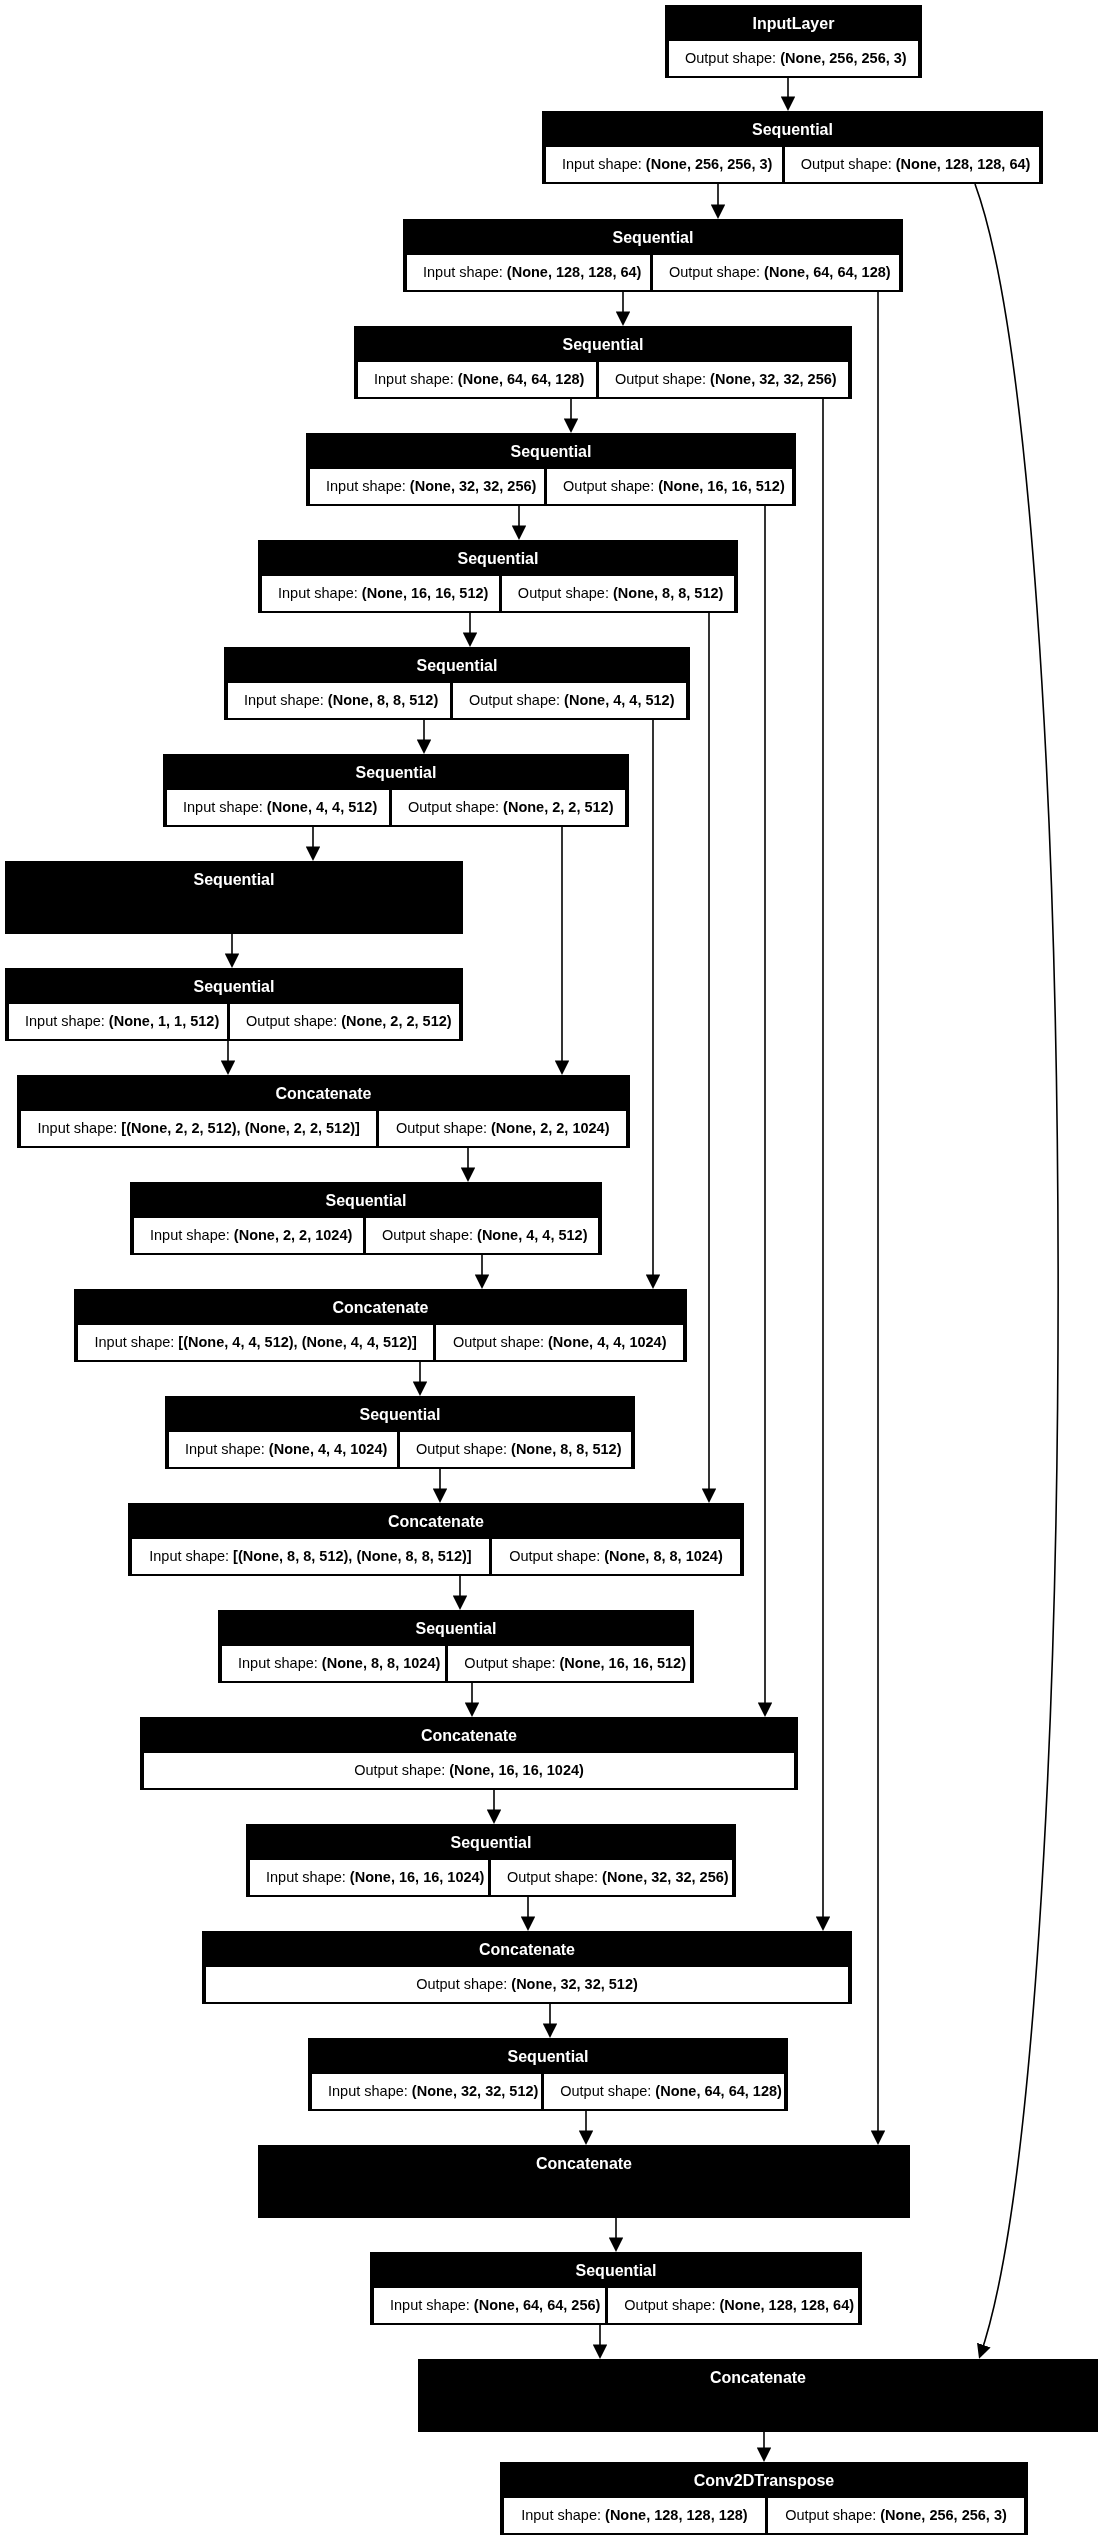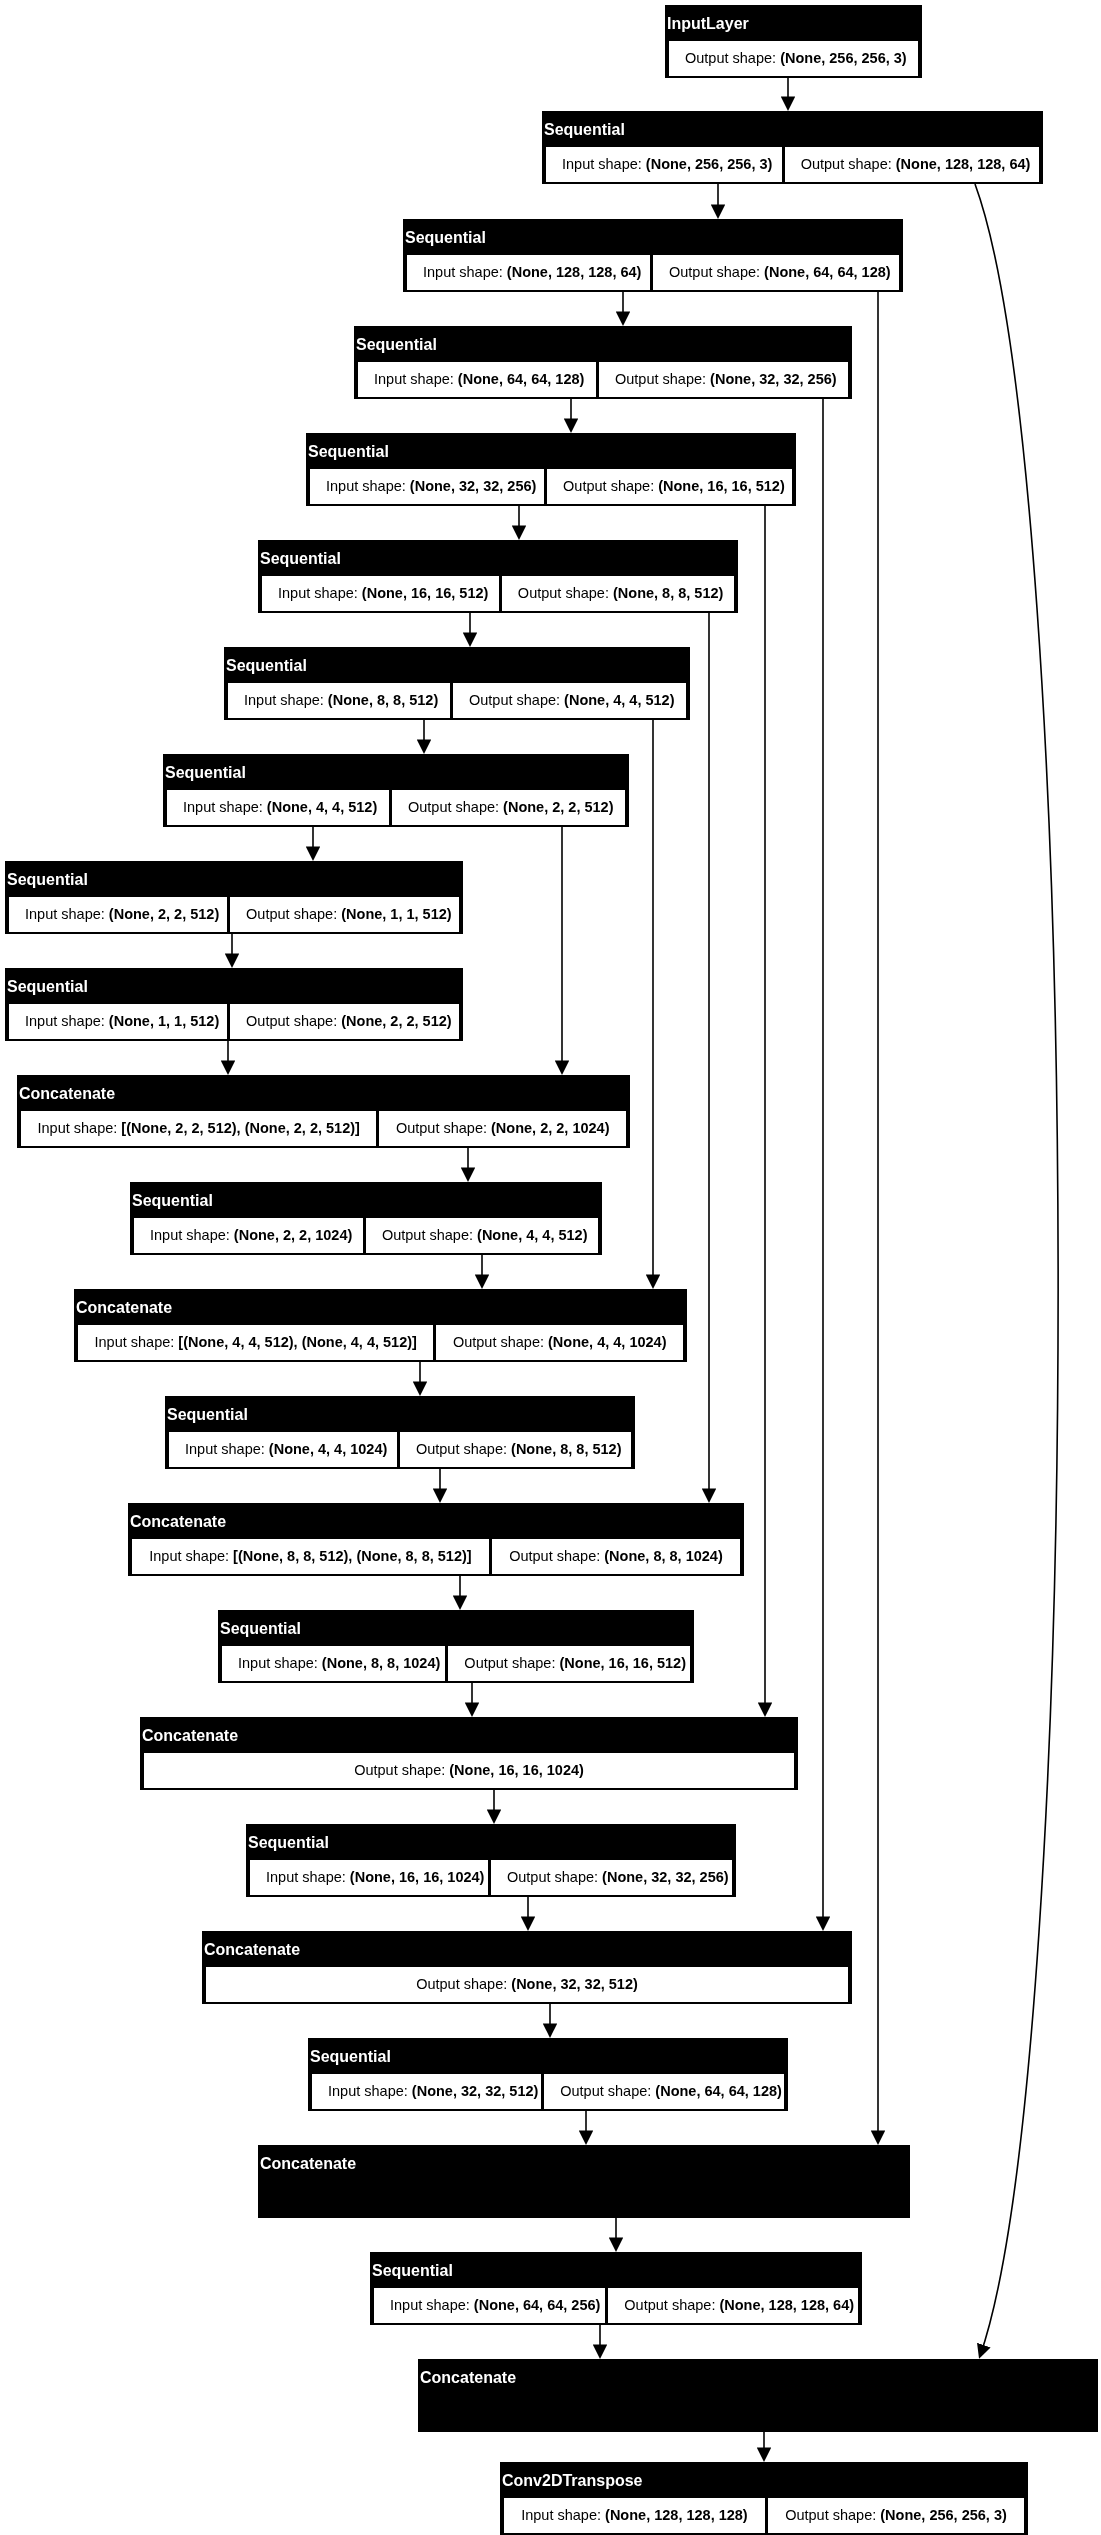--- a/index.html
+++ b/index.html
@@ -15,20 +15,21 @@
     position:absolute;
     box-sizing:border-box;
     background:#000000;
     border:2px solid #000000;
   }
   .node-title{
     height:34px;line-height:34px;
     color:#ffffff;
     font-weight:bold;
     font-size:16px;
+    text-align:center;
     white-space:nowrap;
     background:#000000;
   }
   .node-cells{
     display:flex;
     gap:3px;
     padding:0 2px 2px 2px;
     background:#000000;
     height:35px;
   }
@@ -140,24 +141,20 @@
       </div>
       <div class="node" style="left: 163px; top: 754px; width: 466px; height: 73px;">
         <div class="node-title">Sequential</div>
         <div class="node-cells">
           <div class="node-cell"><span class="shape-prefix">Input shape: </span><span class="shape-value">(None, 4, 4, 512)</span></div>
           <div class="node-cell"><span class="shape-prefix">Output shape: </span><span class="shape-value">(None, 2, 2, 512)</span></div>
         </div>
       </div>
       <div class="node" style="left: 5px; top: 861px; width: 458px; height: 73px;">
         <div class="node-title">Sequential</div>
-        <div class="node-cells">
-          <div class="node-cell"><span class="shape-prefix">Input shape: </span><span class="shape-value">(None, 2, 2, 512)</span></div>
-          <div class="node-cell"><span class="shape-prefix">Output shape: </span><span class="shape-value">(None, 1, 1, 512)</span></div>
-        </div>
       </div>
       <div class="node" style="left: 5px; top: 968px; width: 458px; height: 73px;">
         <div class="node-title">Sequential</div>
         <div class="node-cells">
           <div class="node-cell"><span class="shape-prefix">Input shape: </span><span class="shape-value">(None, 1, 1, 512)</span></div>
           <div class="node-cell"><span class="shape-prefix">Output shape: </span><span class="shape-value">(None, 2, 2, 512)</span></div>
         </div>
       </div>
       <div class="node" style="left: 17px; top: 1075px; width: 613px; height: 73px;">
         <div class="node-title">Concatenate</div>

